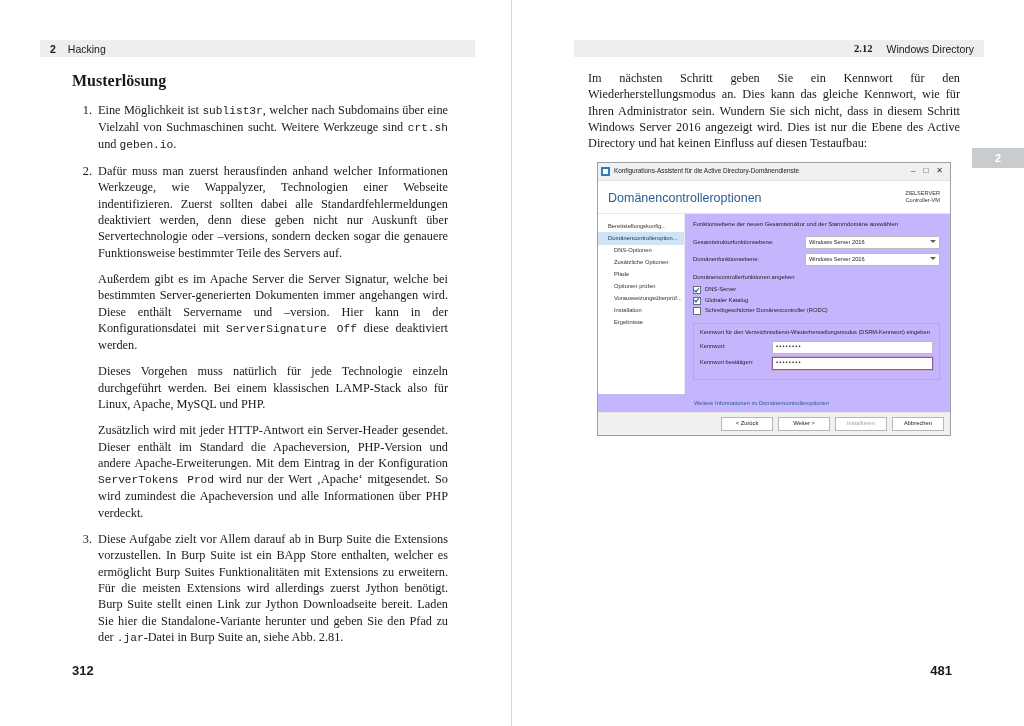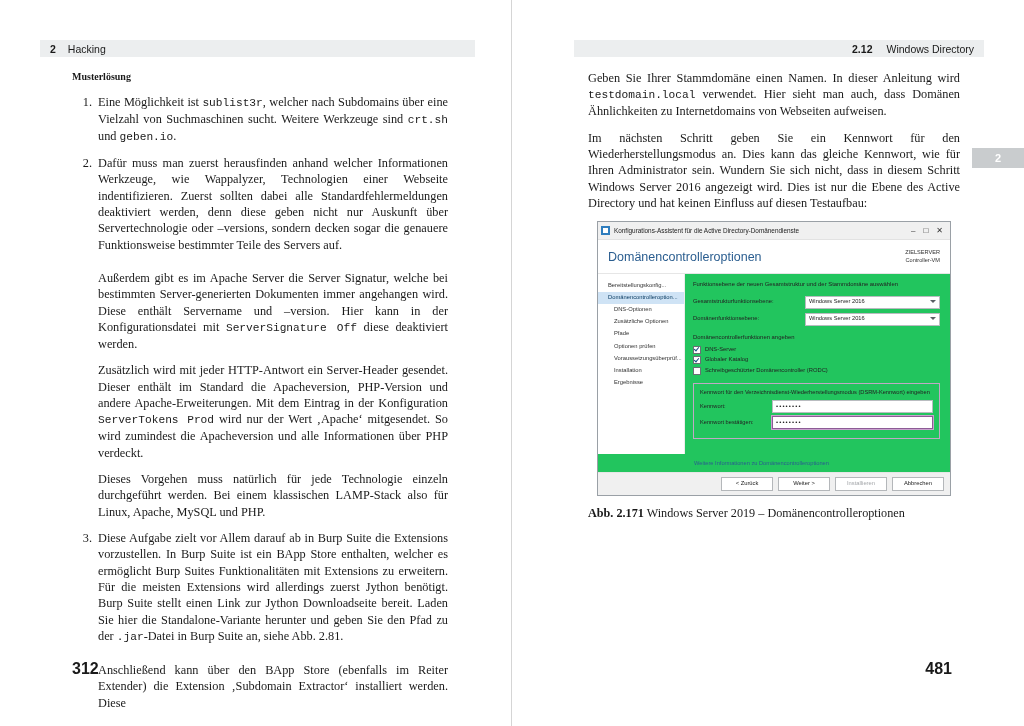--- a/index.html
+++ b/index.html
@@ -54,27 +54,28 @@
     right: 40px;
     padding-right: 10px;
     justify-content: flex-end;
     gap: 14px;
   }
   .runhead .chapno {
     font-weight: bold;
   }
   .runhead .secno {
     font-weight: bold;
+    font-family: Liberation Serif, serif;
   }
   
   .folio {
     position: absolute;
     bottom: 48px;
     font-family: "Liberation Sans", sans-serif;
-    font-size: 16px;
+    font-size: 13px;
     font-weight: bold;
     color: #1a1a1a;
   }
   .folio.left { left: 72px; }
   .folio.right { right: 72px; }
 
   
   .chaptab {
     position: absolute;
     top: 148px;
@@ -103,21 +104,21 @@
   .col.left {
     left: 72px;
     width: 376px;
   }
   .col.right {
     left: 76px;
     width: 372px;
   }
   h3.subhead {
     font-family: "Liberation Serif", serif;
-    font-size: 10px;
+    font-size: 16px;
     font-weight: bold;
     margin: 0 0 11px 0;
   }
   p {
     margin: 0 0 10px 0;
   }
   code, .mono {
     font-family: "Liberation Mono", monospace;
     font-size: 11.2px;
   }
@@ -134,21 +135,21 @@
   }
   ol.numlist > li > .marker {
     position: absolute;
     left: 2px;
     top: 0;
     width: 18px;
     text-align: right;
     font-size: 12.3px;
   }
   .sub-para {
-    margin-top: 17px;
+    margin-top: 10px;
   }
 
   
   .figure-wrap {
     margin: 6px 0 10px 0;
   }
   .winshot {
     width: 354px;
     margin: 0 auto;
     border: 1px solid #9aa0a6;
@@ -176,21 +177,21 @@
   .win-ico:after {
     content: "";
     position: absolute;
     left: 2px; top: 2px;
     width: 5px; height: 5px;
     background: #ffffff;
   }
   .win-title-text { flex: 1 1 auto; white-space: nowrap; overflow: hidden; }
   .win-btns { display: flex; gap: 8px; padding-right: 4px; font-size: 8px; color: #333; line-height: 1; }
   .win-body {
-    background: #22c55e;
+    background: #c4b5fd;
     min-height: 210px;
     position: relative;
   }
   .win-header {
     padding: 9px 10px 7px 10px;
     border-bottom: 1px solid #e6e6e6;
     background: #ffffff;
     position: relative;
   }
   .win-header h4 {
@@ -385,46 +386,44 @@
       <ol class="numlist">
         <li>
           <span class="marker">1.</span>
           <span class="rich">Eine Möglichkeit ist <code>sublist3r</code>, welcher nach Subdomains über eine Vielzahl von Suchmaschinen sucht. Weitere Werkzeuge sind <code>crt.sh</code> und <code>geben.io</code>.</span>
         </li>
         <li>
           <span class="marker">2.</span>
           <span class="rich">Dafür muss man zuerst herausfinden anhand welcher Informationen Werkzeuge, wie Wappalyzer, Technologien einer Webseite indentifizieren. Zuerst sollten dabei alle Standardfehlermeldungen deaktiviert werden, denn diese geben nicht nur Auskunft über Servertechnologie oder –versions, sondern decken sogar die genauere Funktionsweise bestimmter Teile des Servers auf.</span>
 
           <p class="sub-para rich">Außerdem gibt es im Apache Server die Server Signatur, welche bei bestimmten Server-generierten Dokumenten immer angehangen wird. Diese enthält Servername und –version. Hier kann in der Konfigurationsdatei mit <code>ServerSignature Off</code> diese deaktiviert werden.</p>
+          <p class="rich">Dieses Vorgehen muss natürlich für jede Technologie einzeln durchgeführt werden. Bei einem klassischen LAMP-Stack also für Linux, Apache, MySQL und PHP.</p>
           <p class="rich">Zusätzlich wird mit jeder HTTP-Antwort ein Server-Header gesendet. Dieser enthält im Standard die Apacheversion, PHP-Version und andere Apache-Erweiterungen. Mit dem Eintrag in der Konfiguration <code>ServerTokens Prod</code> wird nur der Wert ‚Apache‘ mitgesendet. So wird zumindest die Apacheversion und alle Informationen über PHP verdeckt.</p>
-          <p class="rich">Dieses Vorgehen muss natürlich für jede Technologie einzeln durchgeführt werden. Bei einem klassischen LAMP-Stack also für Linux, Apache, MySQL und PHP.</p>
         </li>
         <li>
           <span class="marker">3.</span>
           <span class="rich">Diese Aufgabe zielt vor Allem darauf ab in Burp Suite die Extensions vorzustellen. In Burp Suite ist ein BApp Store enthalten, welcher es ermöglicht Burp Suites Funktionalitäten mit Extensions zu erweitern. Für die meisten Extensions wird allerdings zuerst Jython benötigt. Burp Suite stellt einen Link zur Jython Downloadseite bereit. Laden Sie hier die Standalone-Variante herunter und geben Sie den Pfad zu der <code>.jar</code>-Datei in Burp Suite an, siehe Abb. 2.81.</span>
 
-          <p class="sub-para rich">Anschließend kann über den BApp Store (ebenfalls im Reiter Extender) die Extension ‚Subdomain Extractor‘ installiert werden. Diese</p>
         </li>
       </ol>
     </div>
 
     <div class="folio left">312</div>
   </div>
 
   <div class="page right">
 
     <div class="runhead right">
       <span class="secno">2.12</span>
       <span>Windows Directory</span>
     </div>
 
     <div class="chaptab">2</div>
 
     <div class="col right">
-      <p class="rich">Geben Sie Ihrer Stammdomäne einen Namen. In dieser Anleitung wird <code>testdomain.local</code> verwendet. Hier sieht man auch, dass Domänen Ähnlichkeiten zu Internetdomains von Webseiten aufweisen.</p>
       <p class="rich">Im nächsten Schritt geben Sie ein Kennwort für den Wiederherstellungsmodus an. Dies kann das gleiche Kennwort, wie für Ihren Administrator sein. Wundern Sie sich nicht, dass in diesem Schritt Windows Server 2016 angezeigt wird. Dies ist nur die Ebene des Active Directory und hat keinen Einfluss auf diesen Testaufbau:</p>
 
       <div class="figure-wrap">
         <div class="winshot">
 
           <div class="win-titlebar">
             <span class="win-ico"></span>
             <span class="win-title-text">Konfigurations-Assistent für die Active Directory-Domänendienste</span>
             <span class="win-btns">
               <span>–</span>
@@ -512,24 +511,20 @@
             <div class="win-footer">
               <div class="btn">&lt; Zurück</div>
               <div class="btn">Weiter &gt;</div>
               <div class="btn disabled">Installieren</div>
               <div class="btn">Abbrechen</div>
             </div>
 
           </div>
         </div>
 
-        <div class="figcaption">
-          <span class="lbl">Abb. 2.171</span>
-          <span>Windows Server 2019 – Domänencontrolleroptionen</span>
-        </div>
       </div>
 
     </div>
 
     <div class="folio right">481</div>
   </div>
 
 </div>
 
 </body></html>

